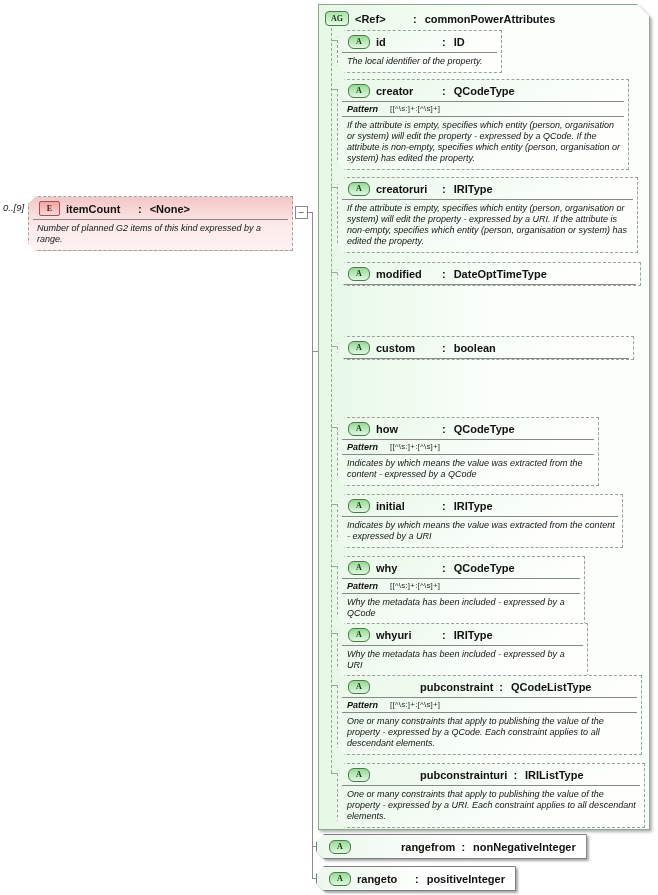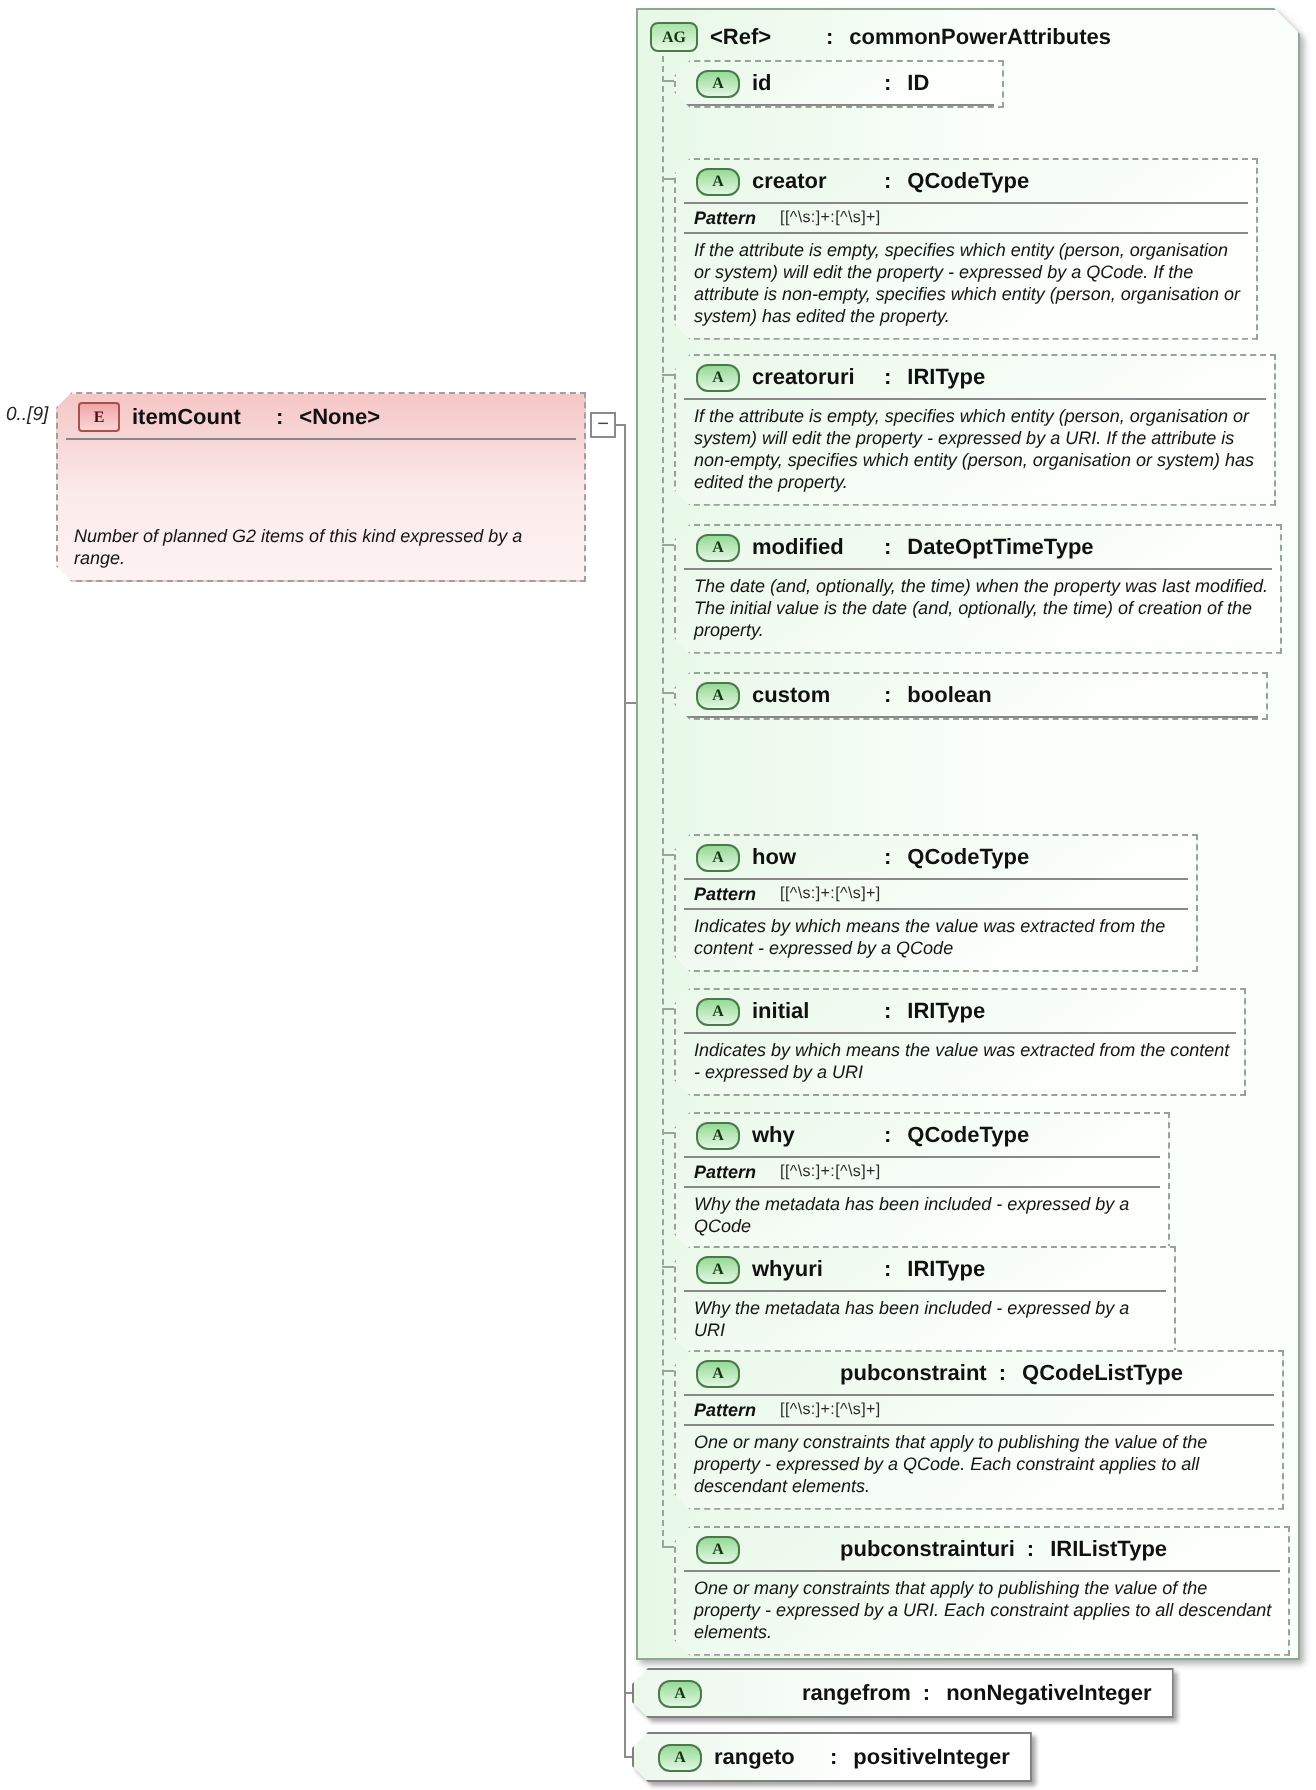--- a/index.html
+++ b/index.html
@@ -53,21 +53,21 @@
          background:linear-gradient(to right,#e6f8e6,#fbfffb 55%);
          clip-path:polygon(0 0,calc(100% - 13px) 0,100% 13px,100% 100%,0 100%);}
   .ag-hdr{display:flex;align-items:center;gap:6px;padding:6px 6px 0 6px;white-space:nowrap;}
   .ag-hdr .nm{min-width:52px;}
 
   
   .ebox{position:absolute;left:28px;top:196px;width:265px;box-sizing:border-box;
         border:1px dashed #a0a0a0;
         background:linear-gradient(to bottom,#f5c6c6,#fcebeb 55%,#fdf2f2);
         clip-path:polygon(8px 0,100% 0,100% 100%,8px 100%,0 calc(100% - 8px),0 8px);}
-  .ebox .desc{font-size:9px;padding:3px 20px 5px 8px;margin-top:40px;}
+  .ebox .desc{font-size:9px;padding:3px 20px 5px 8px;}
   .card{position:absolute;left:3px;top:202px;font-style:italic;font-size:9.5px;color:#222;}
 
   .toggle{position:absolute;left:295px;top:206px;width:13px;height:13px;box-sizing:border-box;
           border:1px solid #8a8a8a;background:#fff;display:flex;align-items:center;
           justify-content:center;font-size:10px;line-height:1;color:#444;cursor:pointer;}
 </style>
 </head>
 <body>
 
 <div id="stage">
@@ -118,20 +118,21 @@
   <div class="dash-h" style="left:331px;top:773px;width:6px"></div>
 
   <div class="abox" style="left:337px;top:30px;width:165px">
     <div class="hdr">
         <span class="badge badge-a">A</span>
       <span class="nm">id</span>
       <span class="sep">:</span>
       <span class="ty">ID</span>
       </div>
     <div class="hr"></div>
+    <div class="desc">The local identifier of the property.</div>
   </div>
 
   <div class="abox" style="left:337px;top:79px;width:292px">
     <div class="hdr">
         <span class="badge badge-a">A</span>
       <span class="nm">creator</span>
       <span class="sep">:</span>
       <span class="ty">QCodeType</span>
       </div>
     <div class="hr"></div>
@@ -155,21 +156,20 @@
   </div>
 
   <div class="abox" style="left:337px;top:262px;width:304px">
     <div class="hdr">
         <span class="badge badge-a">A</span>
       <span class="nm">modified</span>
       <span class="sep">:</span>
       <span class="ty">DateOptTimeType</span>
       </div>
     <div class="hr"></div>
-    <div class="desc">The date (and, optionally, the time) when the property was last modified. The initial value is the date (and, optionally, the time) of creation of the property.</div>
   </div>
 
   <div class="abox" style="left:337px;top:336px;width:297px">
     <div class="hdr">
         <span class="badge badge-a">A</span>
       <span class="nm">custom</span>
       <span class="sep">:</span>
       <span class="ty">boolean</span>
       </div>
     <div class="hr"></div>

